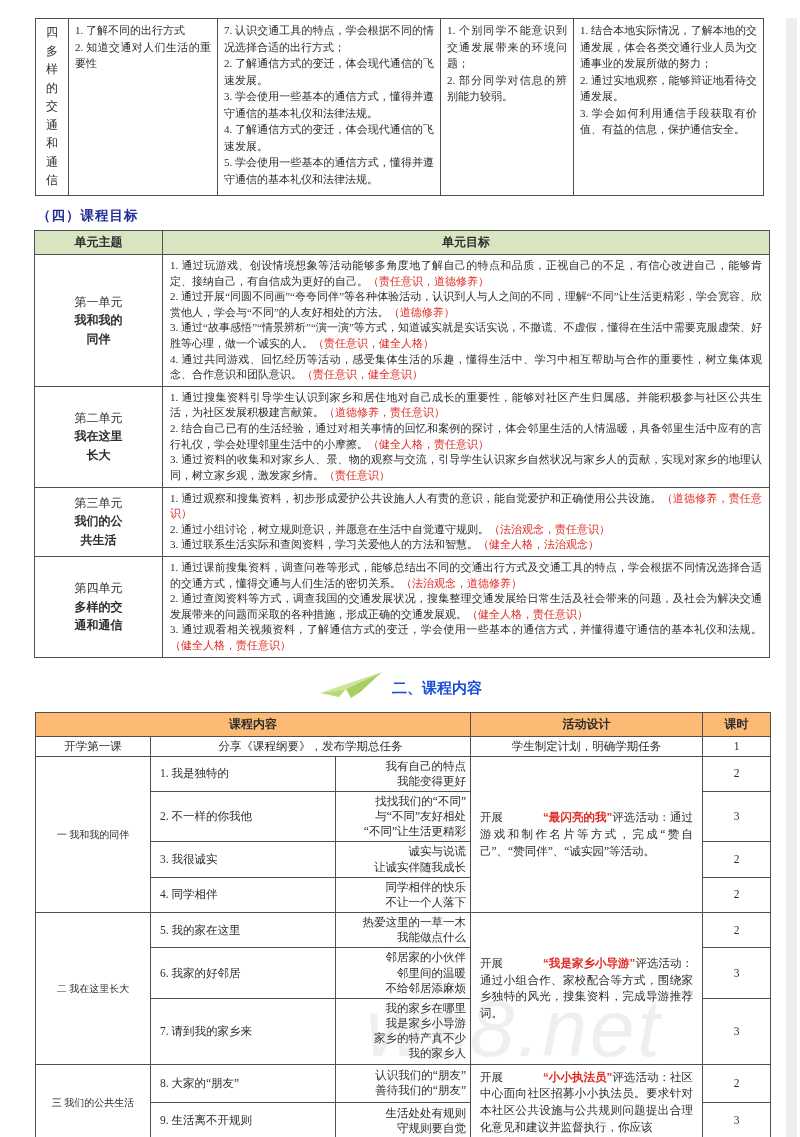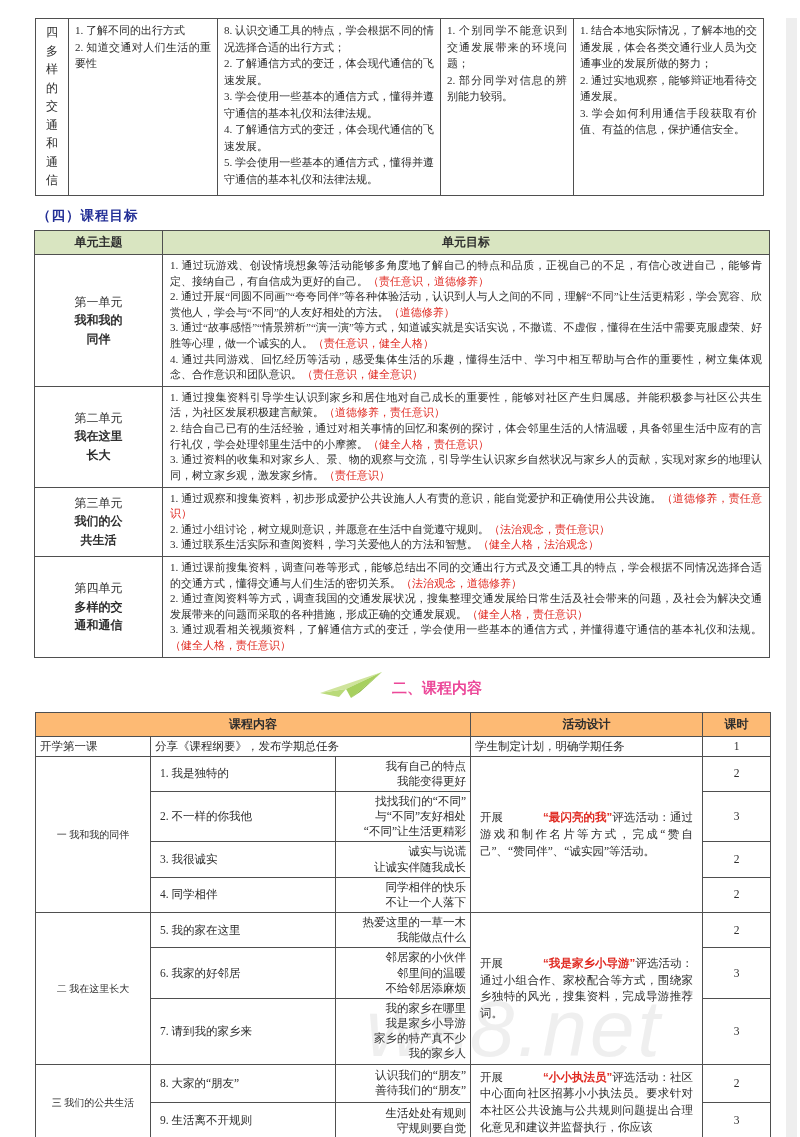--- a/index.html
+++ b/index.html
@@ -20,21 +20,21 @@
   .t1 .vcell{text-align:center;padding:4px 0;font-size:12px;vertical-align:top;}
   .vchar{display:block;line-height:18.5px;}
 
   
   .title-blue{
     color:#232f96;font-weight:bold;font-size:13.5px;
     margin:11px 0 5px 37px;letter-spacing:1px;
   }
   .title-center{
     display:flex;align-items:center;justify-content:center;
-    font-weight:bold;font-size:15px;color:#ec4899;gap:8px;
+    font-weight:bold;font-size:15px;color:#1d4ed8;gap:8px;
     font-family:"Liberation Sans","DejaVu Sans",sans-serif;
     margin:15px 0 8px 0;
   }
   .title-center svg{margin-top:-4px;}
 
   
   .t2{margin-left:34px;width:735px;}
   .t2 th{
     background:#d9e5c1;font-size:12px;padding:3px 4px;
     font-family:"Liberation Sans","DejaVu Sans",sans-serif;
@@ -47,21 +47,21 @@
   .tag{color:#e02a22;}
 
   
   .t3{margin-left:35px;width:735px;}
   .t3 th{
     background:#fdba74;font-size:12px;padding:3px 4px;
     font-family:"Liberation Sans","DejaVu Sans",sans-serif;
     font-weight:bold;text-align:center;
   }
   .t3 td{font-size:11.5px;vertical-align:middle;padding:2px 4px;line-height:1.3;}
-  .t3 .c-center{text-align:left;}
+  .t3 .c-center{text-align:center;}
   .t3 .unitcell{text-align:center;font-size:10px;}
   .t3 .lessoncell{padding-left:9px;}
   .t3 .topiccell{text-align:right;}
   .t3 .topiccell div{line-height:1.32;}
   .t3 .actcell{padding:4px 9px;text-align:justify;line-height:1.45;}
   .redname{color:#e02a22;font-weight:bold;font-family:"Liberation Sans","DejaVu Sans",sans-serif;margin-left:40px;}
   .t3 .hourcell{text-align:center;}
 
   
   .watermark{
@@ -97,21 +97,21 @@
             <span class="vchar">通</span>
             <span class="vchar">和</span>
             <span class="vchar">通</span>
             <span class="vchar">信</span>
           </td>
           <td>
             <p>1. 了解不同的出行方式</p>
             <p>2. 知道交通对人们生活的重要性</p>
           </td>
           <td>
-            <p>8. 认识交通工具的特点，学会根据不同的情况选择合适的出行方式；</p>
+            <p>7. 认识交通工具的特点，学会根据不同的情况选择合适的出行方式；</p>
             <p>2. 了解通信方式的变迁，体会现代通信的飞速发展。</p>
             <p>3. 学会使用一些基本的通信方式，懂得并遵守通信的基本礼仪和法律法规。</p>
             <p>4. 了解通信方式的变迁，体会现代通信的飞速发展。</p>
             <p>5. 学会使用一些基本的通信方式，懂得并遵守通信的基本礼仪和法律法规。</p>
           </td>
           <td>
             <p>1. 个别同学不能意识到交通发展带来的环境问题；</p>
             <p>2. 部分同学对信息的辨别能力较弱。</p>
           </td>
           <td>

